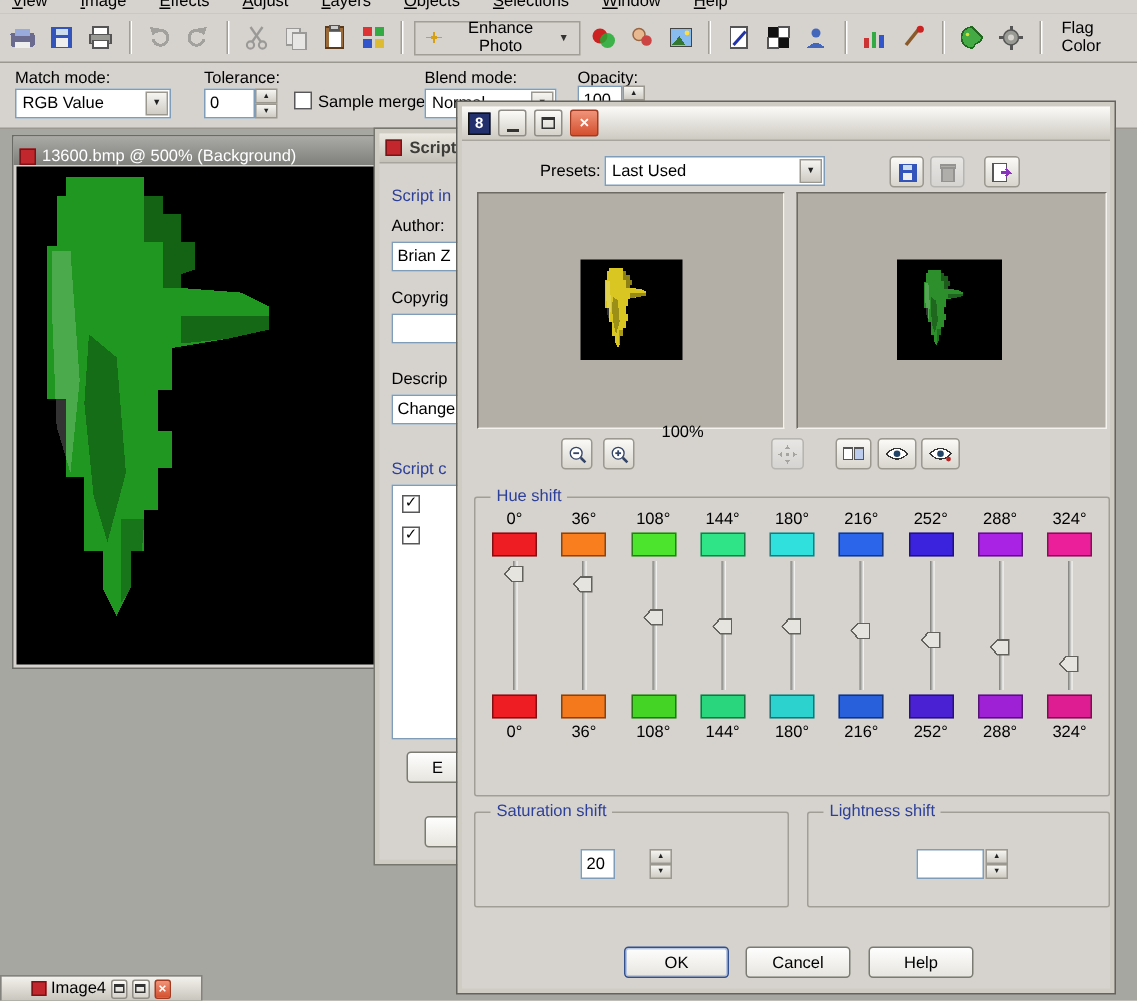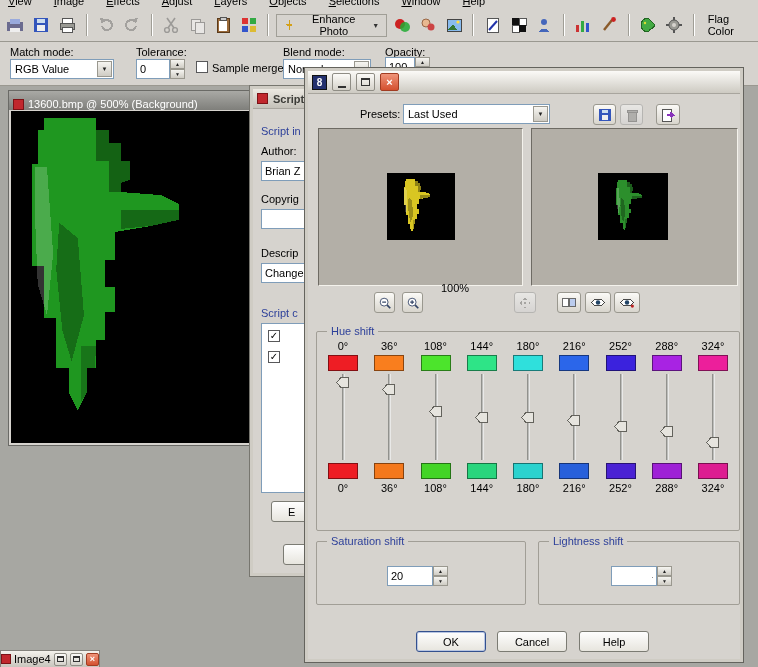--- a/index.html
+++ b/index.html
@@ -20,21 +20,21 @@
   #enhance{height:23px;border:1px solid #a09e96;background:#d6d3ce;display:flex;align-items:center;gap:5px;padding:0 7px;font-size:11px}
   .darr{font-size:7px;color:#333}
   #flagcolor{margin-left:6px;font-size:11px}
 
   #tooloptions{position:absolute;left:0;top:42px;width:758px;height:44px;background:#d6d3ce;border-bottom:1px solid #9a9890;z-index:1}
   #tooloptions .lbl{position:absolute;font-size:11px}
 
   
   .combo{position:absolute;background:#fff;border:1px solid #7f9db9;height:20px;font-size:11px;padding:3px 18px 0 4px;overflow:hidden;white-space:nowrap}
   .carrow{position:absolute;right:1px;top:1px;bottom:1px;width:15px;background:linear-gradient(#f6f5f1,#cfccc4);border:1px solid #9a988f;display:flex;align-items:center;justify-content:center;font-size:6px;color:#222}
-  .edit{position:absolute;background:#fff;border:1px solid #7f9db9;height:20px;font-size:11px;padding:0 3px;width:46px}
+  .edit{position:absolute;background:#fff;border:1px solid #7f9db9;height:20px;font-size:11px;padding:0 3px;width:23px}
   .spin{position:absolute;width:15px;height:20px;display:flex;flex-direction:column}
   .sbtn{flex:1;border:1px solid #9a988f;background:linear-gradient(#f6f5f1,#cfccc4);font-size:5px;display:flex;align-items:center;justify-content:center;color:#222;padding:0}
   .chk{width:12px;height:12px;background:#fff;border:1px solid #58585a;display:inline-flex;align-items:center;justify-content:center;font-size:10px;line-height:10px}
   .xpbtn{position:absolute;width:70px;height:21px;border:1px solid #7b7b73;border-radius:3px;background:linear-gradient(#fefefe,#e7e5de);font-size:11px;display:flex;align-items:center;justify-content:center}
   .xpbtn.def{border-color:#33508e;box-shadow:inset 0 0 0 1px #b9c6e2}
   .sqbtn{position:absolute;height:21px;border:1px solid #9a988f;border-radius:3px;background:linear-gradient(#fbfaf7,#d8d5cd);display:flex;align-items:center;justify-content:center;padding:0}
   .sqbtn.dis{opacity:.5;filter:grayscale(1)}
   .wbtn{width:19px;height:18px;border:1px solid #8f8d85;border-radius:2px;background:linear-gradient(#fcfbf8,#d5d2ca);display:flex;align-items:center;justify-content:center;padding:0}
   .wbtn.close{background:linear-gradient(#ef9479,#d4502f);border-color:#a13c22;color:#fff;font-weight:bold;font-size:11px}
   .glyph-min{width:8px;height:2px;background:#333;margin-top:9px}
@@ -64,21 +64,21 @@
 
   #huecols{position:absolute;left:6px;top:8px;right:6px;display:flex;justify-content:space-between}
   .hcol{width:40px;display:flex;flex-direction:column;align-items:center;gap:3px}
   .hlabel{font-size:11px}
   .hswatch{width:30px;height:16px;border:1px solid rgba(0,0,0,.45)}
   .hslider{position:relative;width:16px;height:86px}
   .htrack{position:absolute;left:7px;top:0;width:3px;height:100%;background:linear-gradient(to right,#7b7b76,#fff)}
   .hhandle{position:absolute;left:1px}
 
   
-  #miniwin{position:absolute;left:0;top:650px;width:100px;height:18px;background:linear-gradient(#f4f2ec,#c8c5bd);border:1px solid #84827c;display:flex;align-items:center;gap:3px;padding:0 0;z-index:5}
+  #miniwin{position:absolute;left:0;top:650px;width:135px;height:18px;background:linear-gradient(#f4f2ec,#c8c5bd);border:1px solid #84827c;display:flex;align-items:center;gap:3px;padding:0 20px;z-index:5}
   #miniwin .mbtn{width:14px;height:13px;border:1px solid #8f8d85;border-radius:2px;background:linear-gradient(#fcfbf8,#d5d2ca);display:flex;align-items:center;justify-content:center;padding:0}
   #miniwin .mbtn.close{background:linear-gradient(#ef9479,#d4502f);border-color:#a13c22;color:#fff;font-size:9px;font-weight:bold}
 </style>
 </head>
 <body>
 
 <svg width="0" height="0" style="position:absolute" aria-hidden="true">
   <defs>
     <g id="flagShape">
       <polygon fill="currentColor" points="20,2 54,2 54,10 62,10 62,18 70,18 70,30 76,30 76,42 70,44 70,50 96,52 108,58 108,68 90,72 66,76 66,94 60,94 60,112 66,112 66,128 60,128 60,146 54,146 54,164 48,164 48,180 42,192 36,180 36,164 28,164 28,132 20,132 20,98 12,98 12,32 16,32 16,10 20,10"></polygon>

